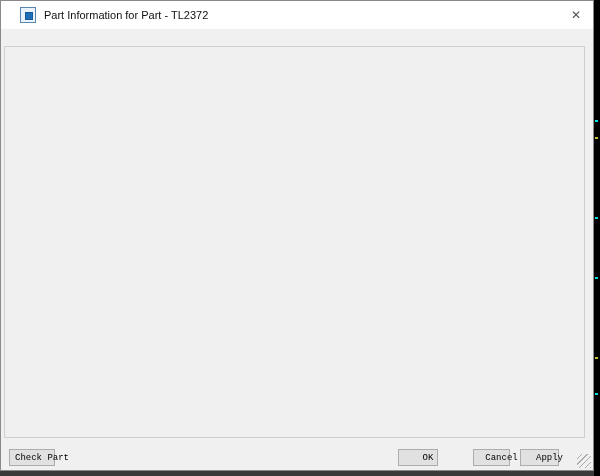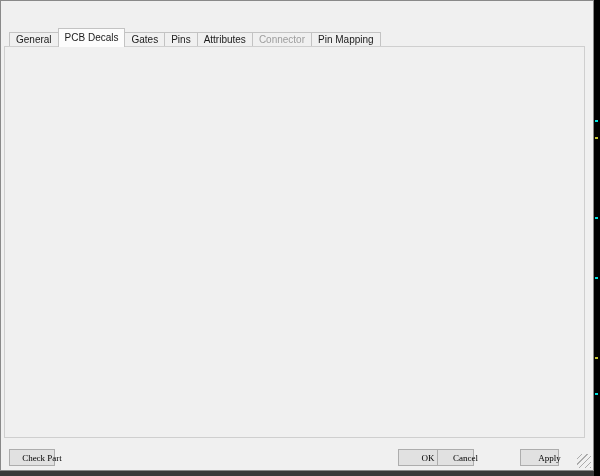--- a/index.html
+++ b/index.html
@@ -51,21 +51,21 @@
   .lib-label { position:absolute; left:243px; top:58px; font-size:9.5px; color:#000; }
   .combo { position:absolute; left:243px; top:71px; width:330px; height:17px; background:#fff;
            border:1px solid #7a7a7a; font-size:9px; color:#000; display:flex; align-items:center; }
   .combo .val { flex:1; padding-left:3px; white-space:nowrap; overflow:hidden; letter-spacing:-0.2px; }
   .combo .chev { width:16px; height:100%; display:flex; align-items:center; justify-content:center; }
   .chev-glyph { width:5px; height:5px; border-right:1px solid #333; border-bottom:1px solid #333;
                 transform:rotate(45deg); margin-top:-3px; }
 
   
   .btn { position:absolute; background:#e1e1e1; border:1px solid #adadad; font-size:9px;
-         color:#000; font-family:Liberation Serif, serif;
+         color:#000; font-family:Liberation Mono, monospace;
          display:flex; align-items:center; justify-content:center; white-space:nowrap;padding-left:20px; }
   .btn.disabled { background:#cccccc; border-color:#bfbfbf; color:#848484; }
   .btn.default { border:1px solid #0078d7; box-shadow:inset 0 0 0 1px #0078d7; }
 
   
   .groupbox { position:absolute; left:273px; top:96px; width:212px; height:50px;
               border:1px solid #dcdcdc; }
   .fld-label { position:absolute; font-size:9px; color:#000; }
   .txtbox { position:absolute; height:16px; background:#fff; border:1px solid #7a7a7a;
             font-size:9px; padding-left:3px; font-family:"Liberation Sans", sans-serif; }
@@ -91,30 +91,28 @@
   .sb-thumb { position:absolute; left:0; top:14px; width:15px; height:128px; background:#cdcdcd; }
 
   .resize-grip { position:absolute; right:2px; bottom:2px; width:14px; height:14px;
       background:repeating-linear-gradient(135deg, transparent 0 3px, #ababab 3px 4px); }
 </style>
 </head>
 <body>
 
 <div class="dialog">
 
-
-  <div class="tabs">
-    <div class="tab">General</div>
-    <div class="tab active">PCB Decals</div>
-    <div class="tab">Gates</div>
-    <div class="tab">Pins</div>
-    <div class="tab">Attributes</div>
-    <div class="tab disabled">Connector</div>
-    <div class="tab">Pin Mapping</div>
-  </div>
+  <div class="titlebar">
+    <div class="app-icon">
+        <div class="chip"></div>
+      </div>
+    <div class="title-text">Part Information for Part - TL2372</div>
+    <div class="close-btn">✕</div>
+  </div>
+
 
   <div class="tabpanel"></div>
 
   <div class="so6-label">SO6</div>
   <div class="canvas">
     <div class="fp-outline"></div>
     <div class="fp-hline" style="top:60px;"></div>
     <div class="fp-hline" style="top:110px;"></div>
     <div class="fp-vline"></div>
     <div class="pad top" style="left:82px;">6</div>
@@ -185,21 +183,21 @@
   <div class="listbox" style="left:289px; top:252px; width:169px; height:167px; border-color:#828790;">
     <div class="list-inner" style="right:0;"></div>
   </div>
 
   <div class="btn" style="left:514px; top:253px; width:48px; height:16px;">Assign New</div>
   <div class="btn disabled" style="left:515px; top:370px; width:30px; height:15px;">Up</div>
   <div class="btn disabled" style="left:515px; top:395px; width:33px; height:15px;">Down</div>
 
   <div class="btn" style="left:8px; top:448px; width:46px; height:17px;">Check Part</div>
   <div class="btn" style="left:397px; top:448px; width:40px; height:17px;">OK</div>
-  <div class="btn" style="left:436px; top:448px; width:37px; height:17px;">Cancel</div>
+  <div class="btn" style="left:472px; top:448px; width:37px; height:17px;">Cancel</div>
   <div class="btn" style="left:519px; top:448px; width:39px; height:17px;">Apply</div>
 
   <div class="resize-grip"></div>
 </div>
 
 <div class="bg-right">
   <div class="dot" style="background:#00e0e0; left:1px; top:92px;"></div>
   <div class="dot" style="background:#c8c832; left:1px; top:109px;"></div>
   <div class="dot" style="background:#00e0e0; left:1px; top:189px;"></div>
   <div class="dot" style="background:#00e0e0; left:1px; top:249px;"></div>

